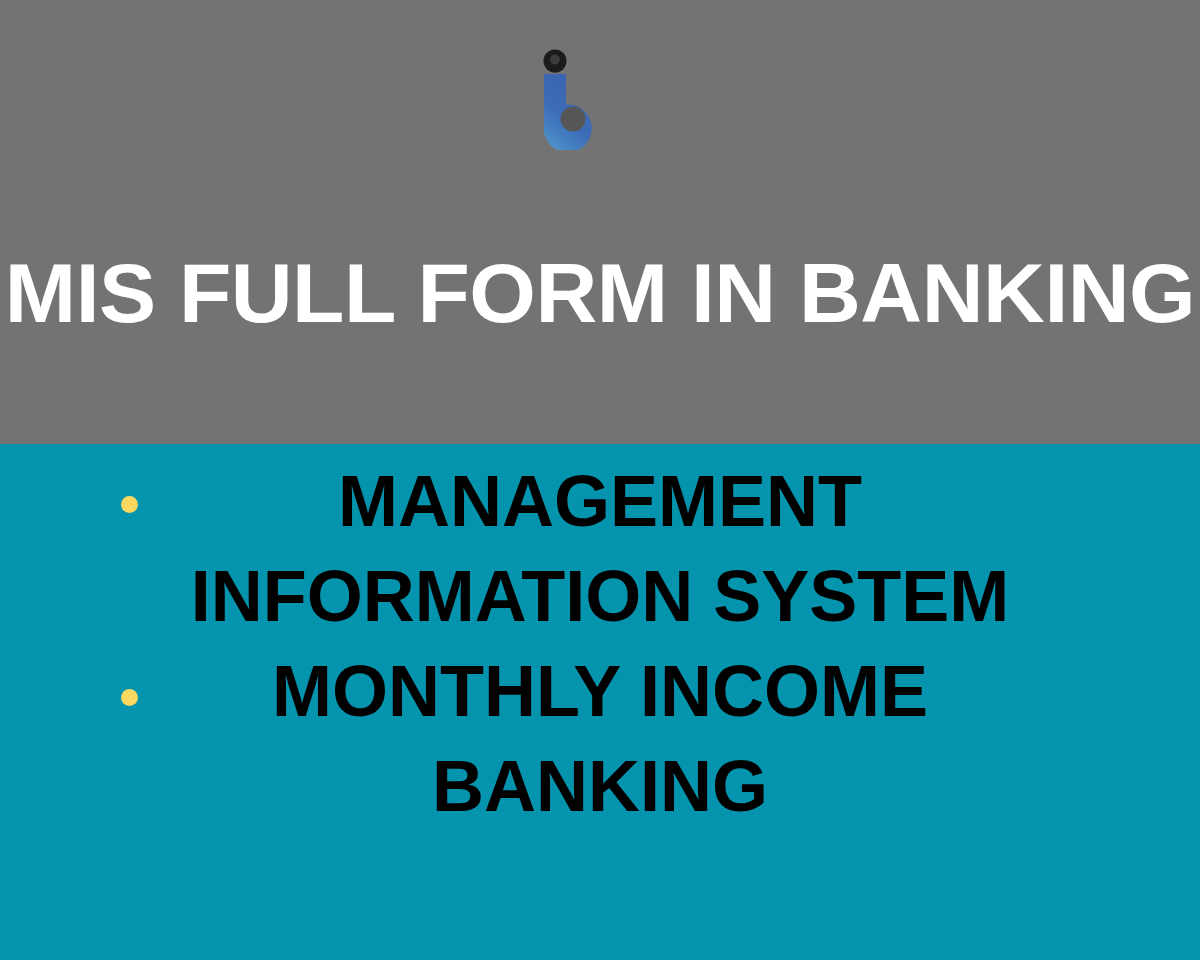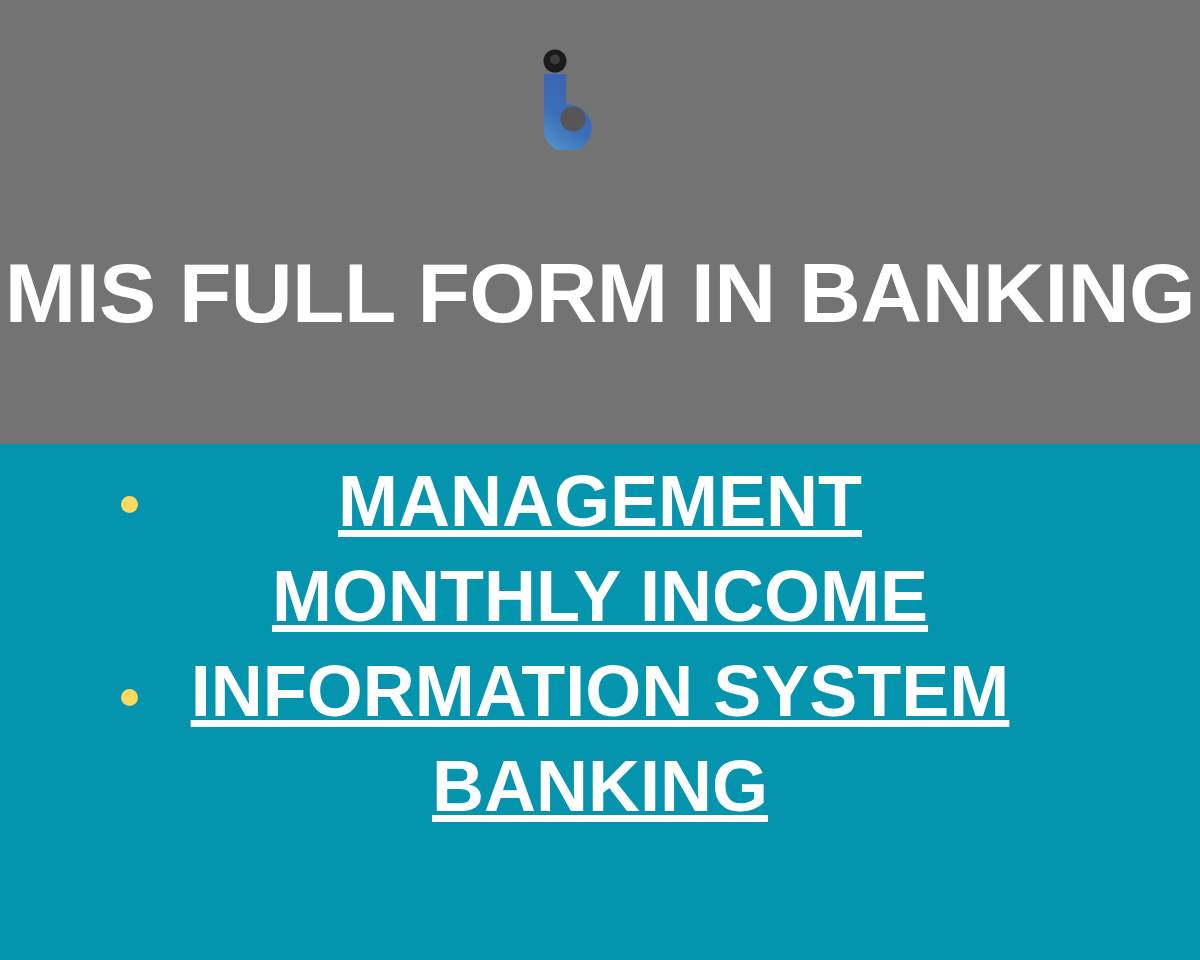--- a/index.html
+++ b/index.html
@@ -75,27 +75,26 @@
   .bullet-1 { left:121px; top:52px; }
   .bullet-2 { left:121px; top:245px; }
 
   
   .copy {
     position:absolute;
     left:0; top:10px;
     width:1200px;
     padding:0 60px;
     text-align:center;
-    color:#ffffff;
+    color:#000000;
     font-family:"Liberation Sans", sans-serif;
     font-weight:bold;
     font-size:72px;
     line-height:95px;
     letter-spacing:0px;
-    text-decoration:underline;
   }
   .copy .line { display:block; white-space:nowrap; }
 
   
   .copy .line-1 { margin-top:0; }
 </style>
 </head>
 <body>
 
 <div class="poster">
@@ -123,19 +122,19 @@
     <h1 class="title">MIS FULL FORM IN BANKING</h1>
   </div>
 
   <div class="body-panel">
 
     <span class="bullet bullet-1"></span>
     <span class="bullet bullet-2"></span>
 
     <div class="copy">
       <span class="line line-1">MANAGEMENT</span>
+      <span class="line">INFORMATION SYSTEM</span>
       <span class="line">MONTHLY INCOME</span>
-      <span class="line">INFORMATION SYSTEM</span>
       <span class="line">BANKING</span>
     </div>
 
   </div>
 </div>
 
 </body></html>

